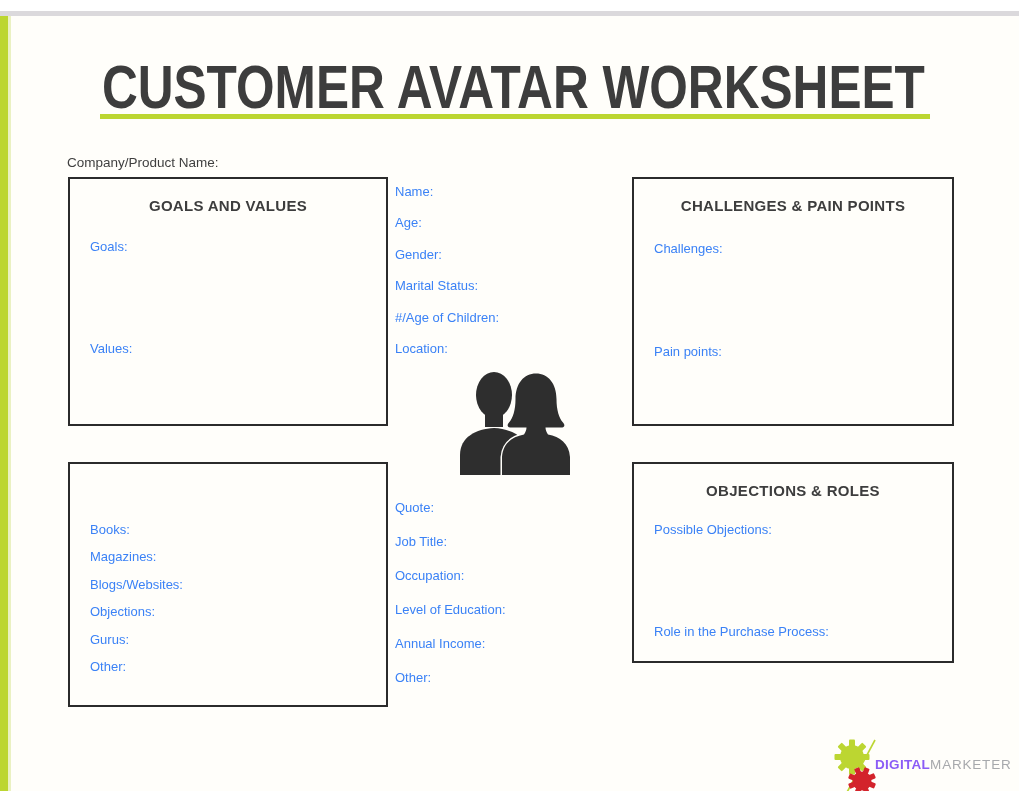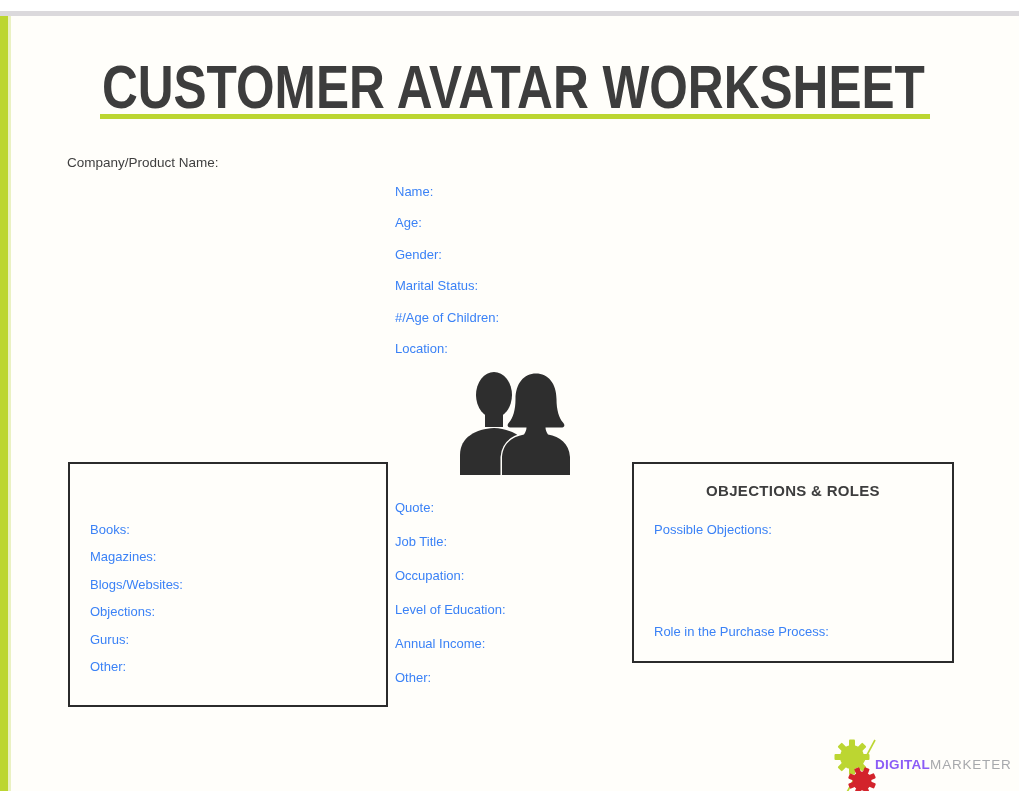--- a/index.html
+++ b/index.html
@@ -100,20 +100,25 @@
 
   <div class="top-edge"></div>
   <div class="left-stripe"></div>
   <div class="left-stripe-pale"></div>
 
   <h1 class="title">CUSTOMER AVATAR WORKSHEET</h1>
   <div class="title-underline"></div>
 
   <div class="company-label">Company/Product Name:</div>
 
+  <section class="box box-goals">
+    <h2>GOALS AND VALUES</h2>
+    <div class="field abs f0">Goals:</div>
+    <div class="field abs f1">Values:</div>
+  </section>
 
   <section class="box box-sources">
     <div class="sources-list">
       <div class="field">Books:</div>
       <div class="field">Magazines:</div>
       <div class="field">Blogs/Websites:</div>
       <div class="field">Objections:</div>
       <div class="field">Gurus:</div>
       <div class="field">Other:</div>
     </div>
@@ -158,20 +163,25 @@
 
   <div class="mid-bottom">
     <div class="field">Quote:</div>
     <div class="field">Job Title:</div>
     <div class="field">Occupation:</div>
     <div class="field">Level of Education:</div>
     <div class="field">Annual Income:</div>
     <div class="field">Other:</div>
   </div>
 
+  <section class="box box-challenges">
+    <h2>CHALLENGES &amp; PAIN POINTS</h2>
+    <div class="field abs f0">Challenges:</div>
+    <div class="field abs f1">Pain points:</div>
+  </section>
 
   <section class="box box-objections">
     <h2>OBJECTIONS &amp; ROLES</h2>
     <div class="field abs f0">Possible Objections:</div>
     <div class="field abs f1">Role in the Purchase Process:</div>
   </section>
 
   <div class="logo">
     <div class="logo-gears">
       <svg width="50" height="60" viewBox="0 0 50 60">

